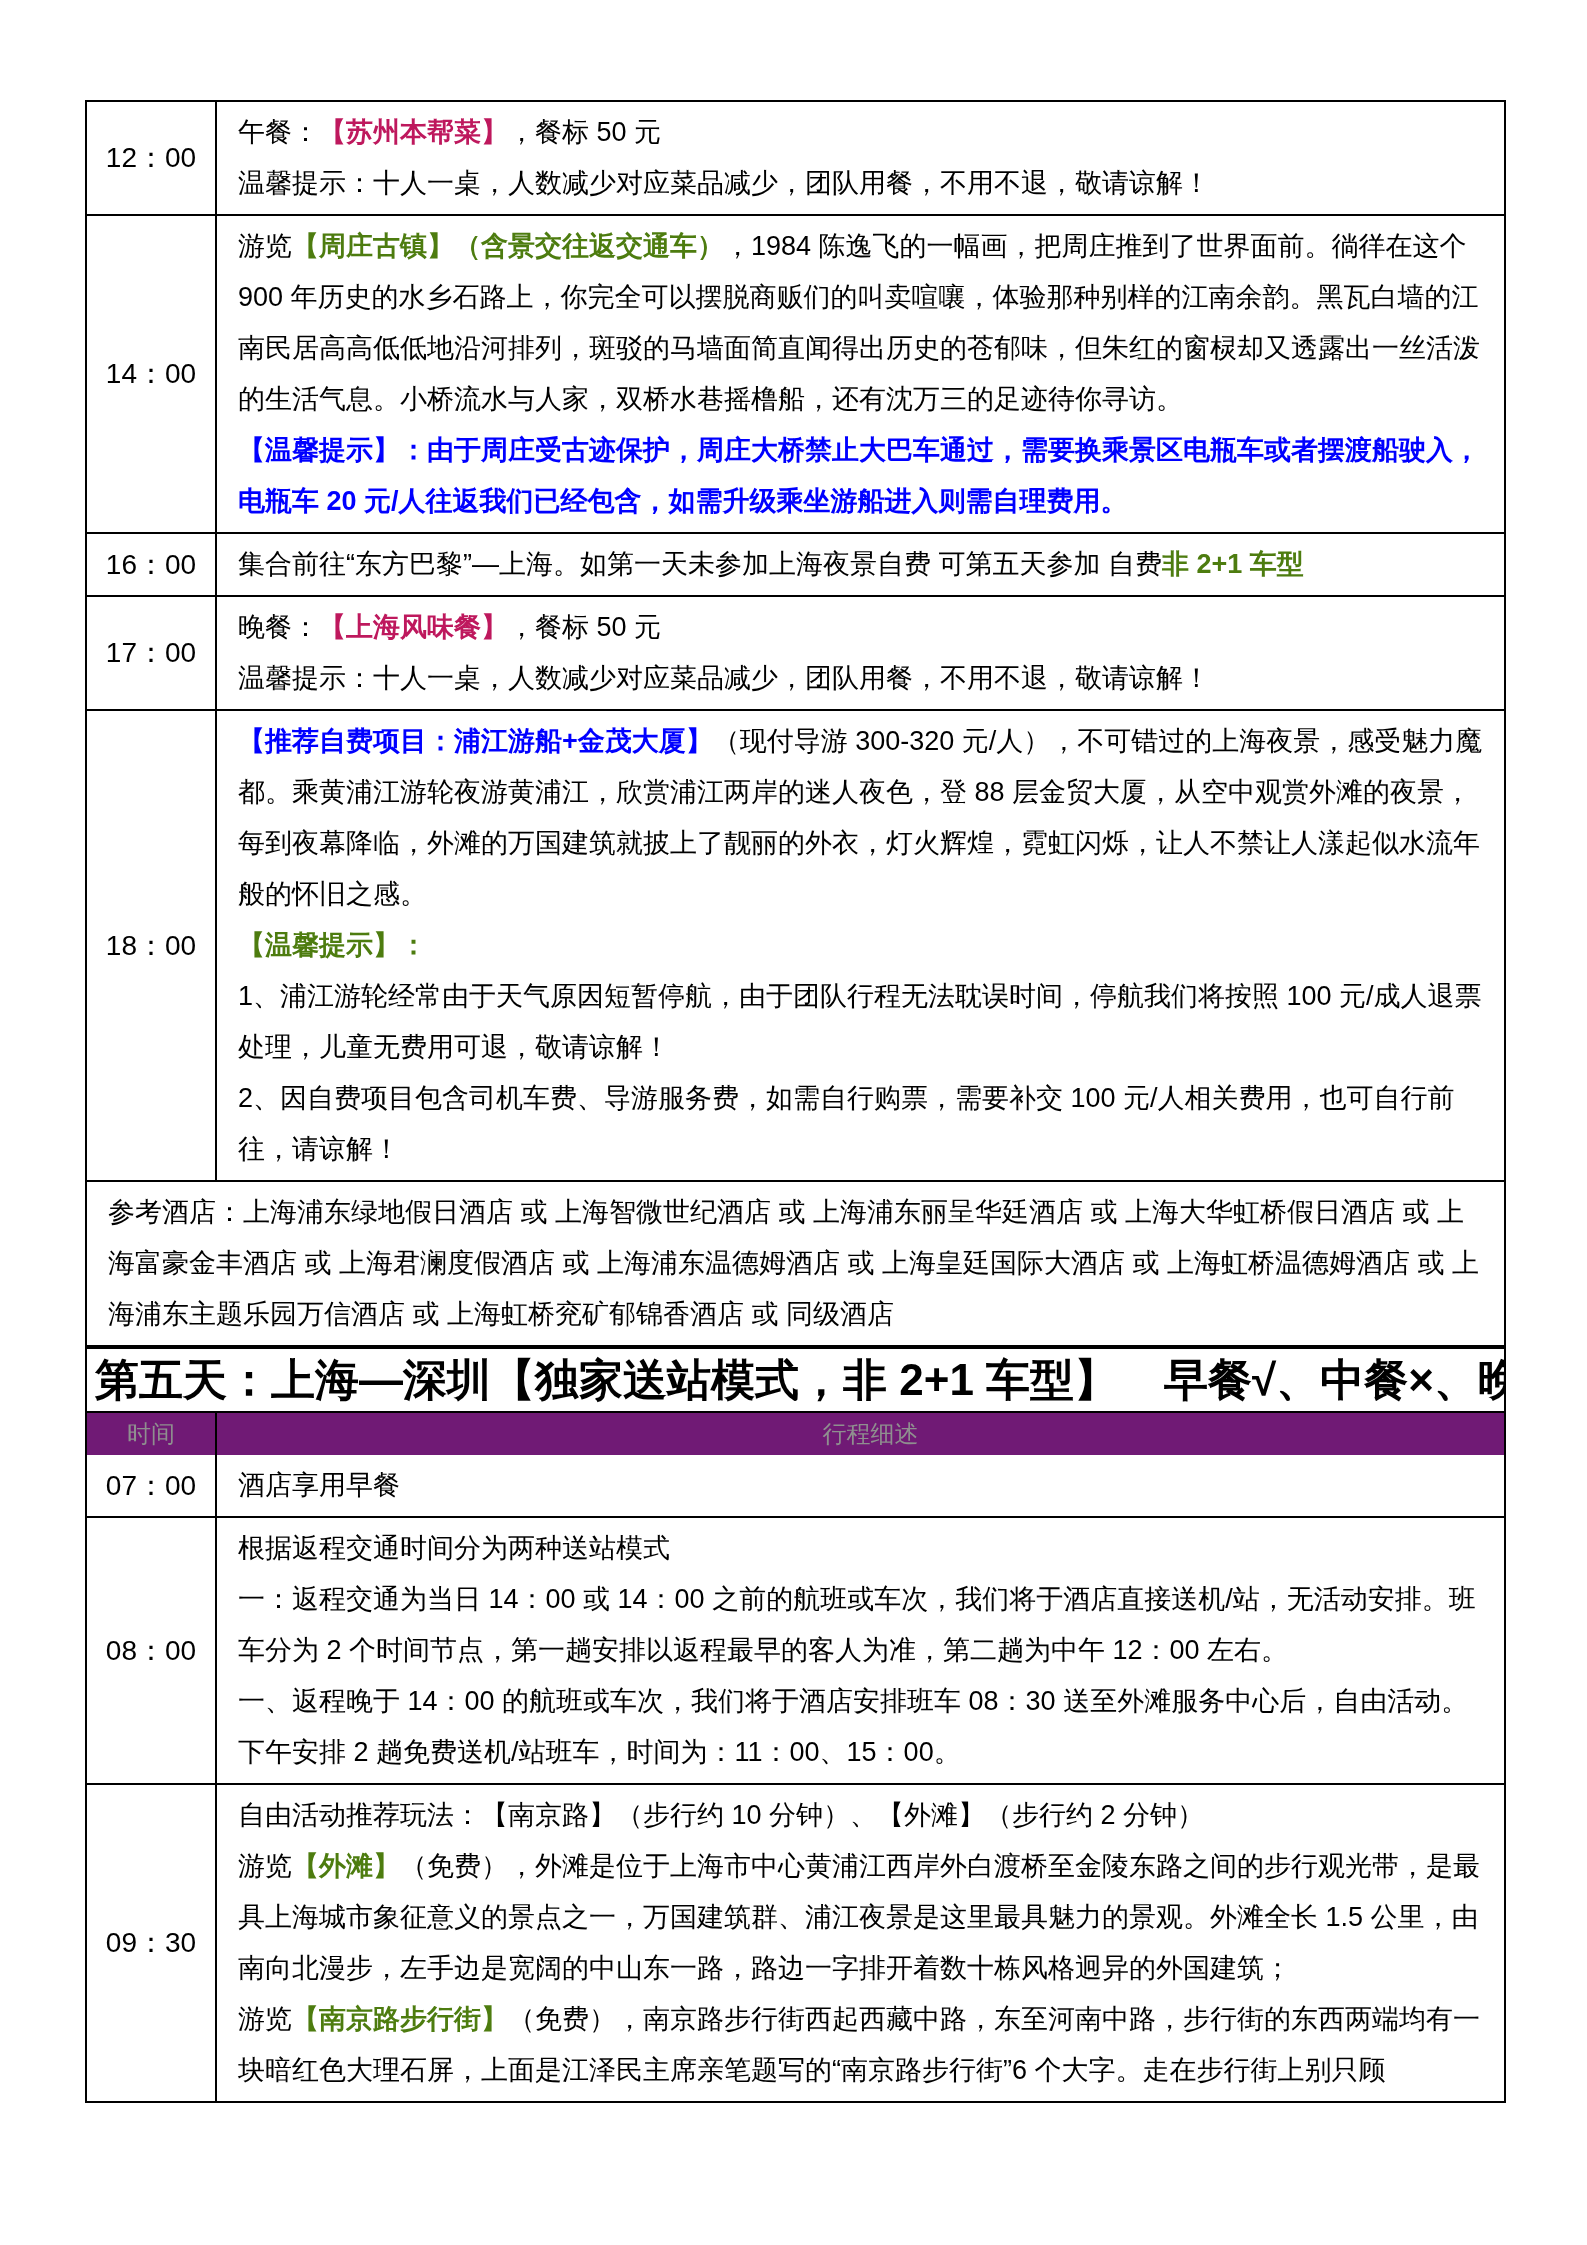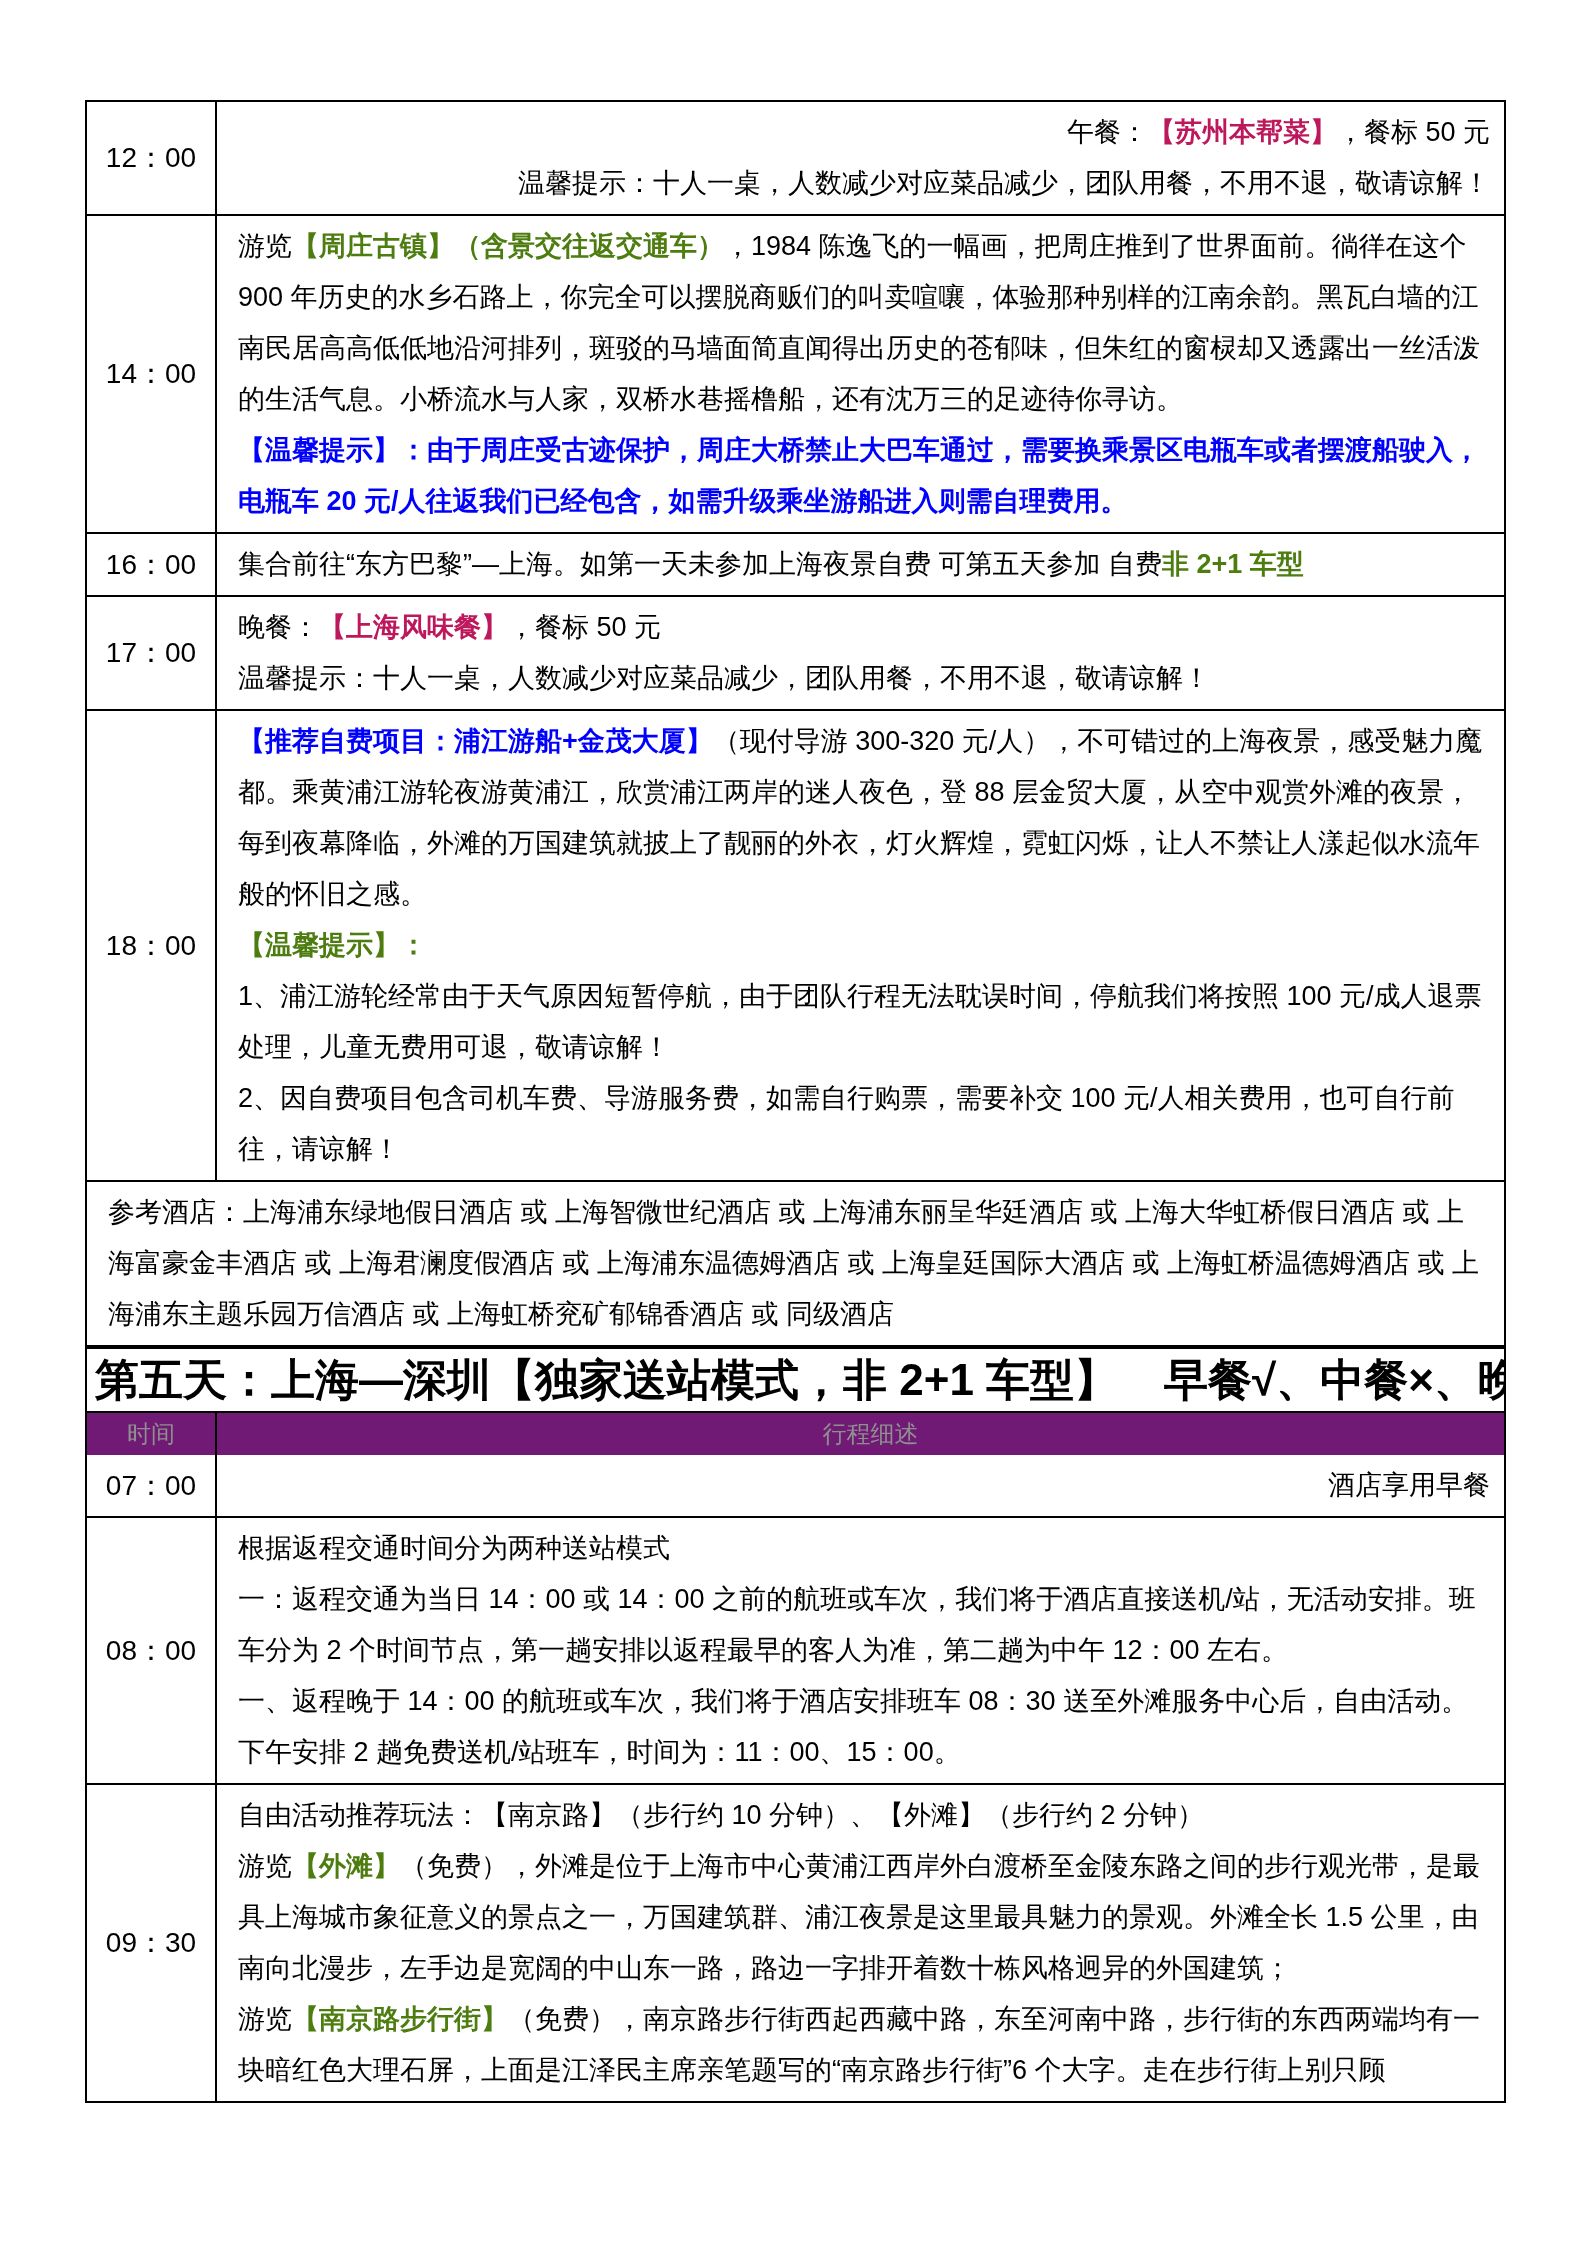--- a/index.html
+++ b/index.html
@@ -14,21 +14,21 @@
   }
   .itinerary-table {
     position: absolute;
     left: 85px;
     top: 100px;
     width: 1421px;
     border: 2px solid #000;
     background: #fff;
   }
   .row { display: flex; border-top: 2px solid #000; }
-  .rows-block > .row:first-child { border-top: none; text-align: right; }
+  .rows-block > .row:first-child { border-top: none; }
   .time-cell {
     flex: 0 0 130px;
     width: 130px;
     border-right: 2px solid #000;
     display: flex;
     align-items: center;
     justify-content: center;
     font-size: 28px;
     color: #000;
   }

